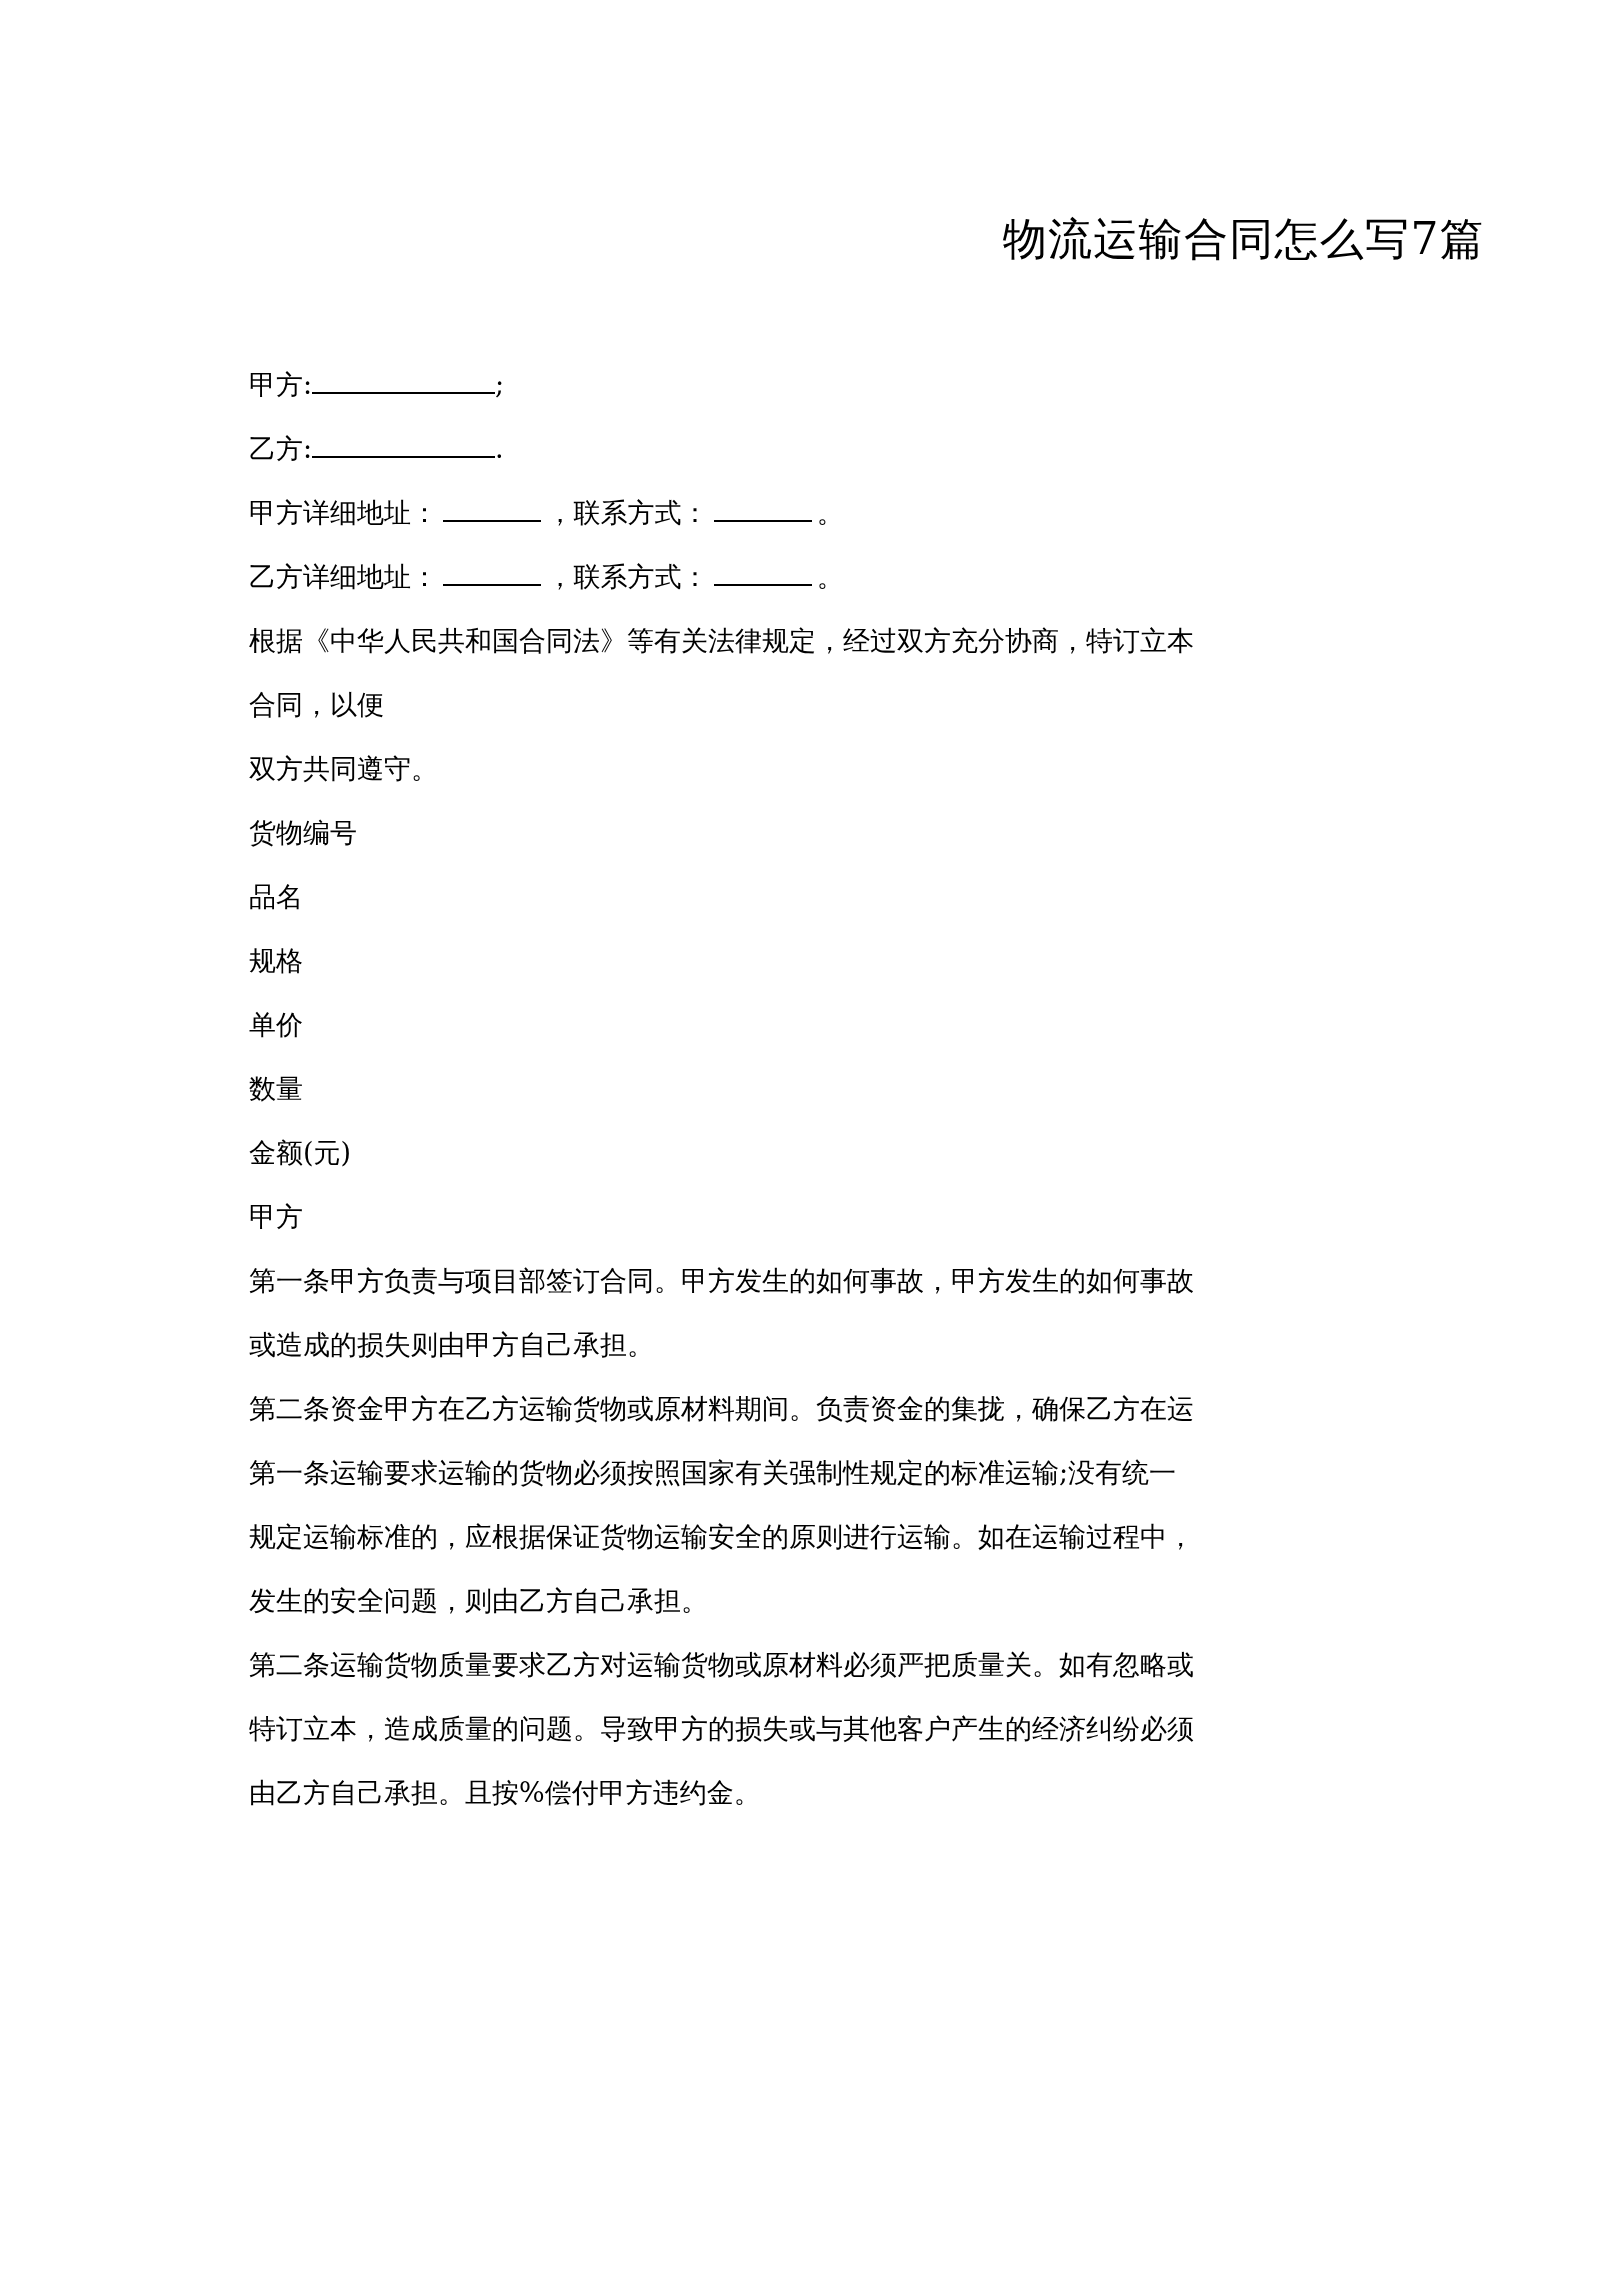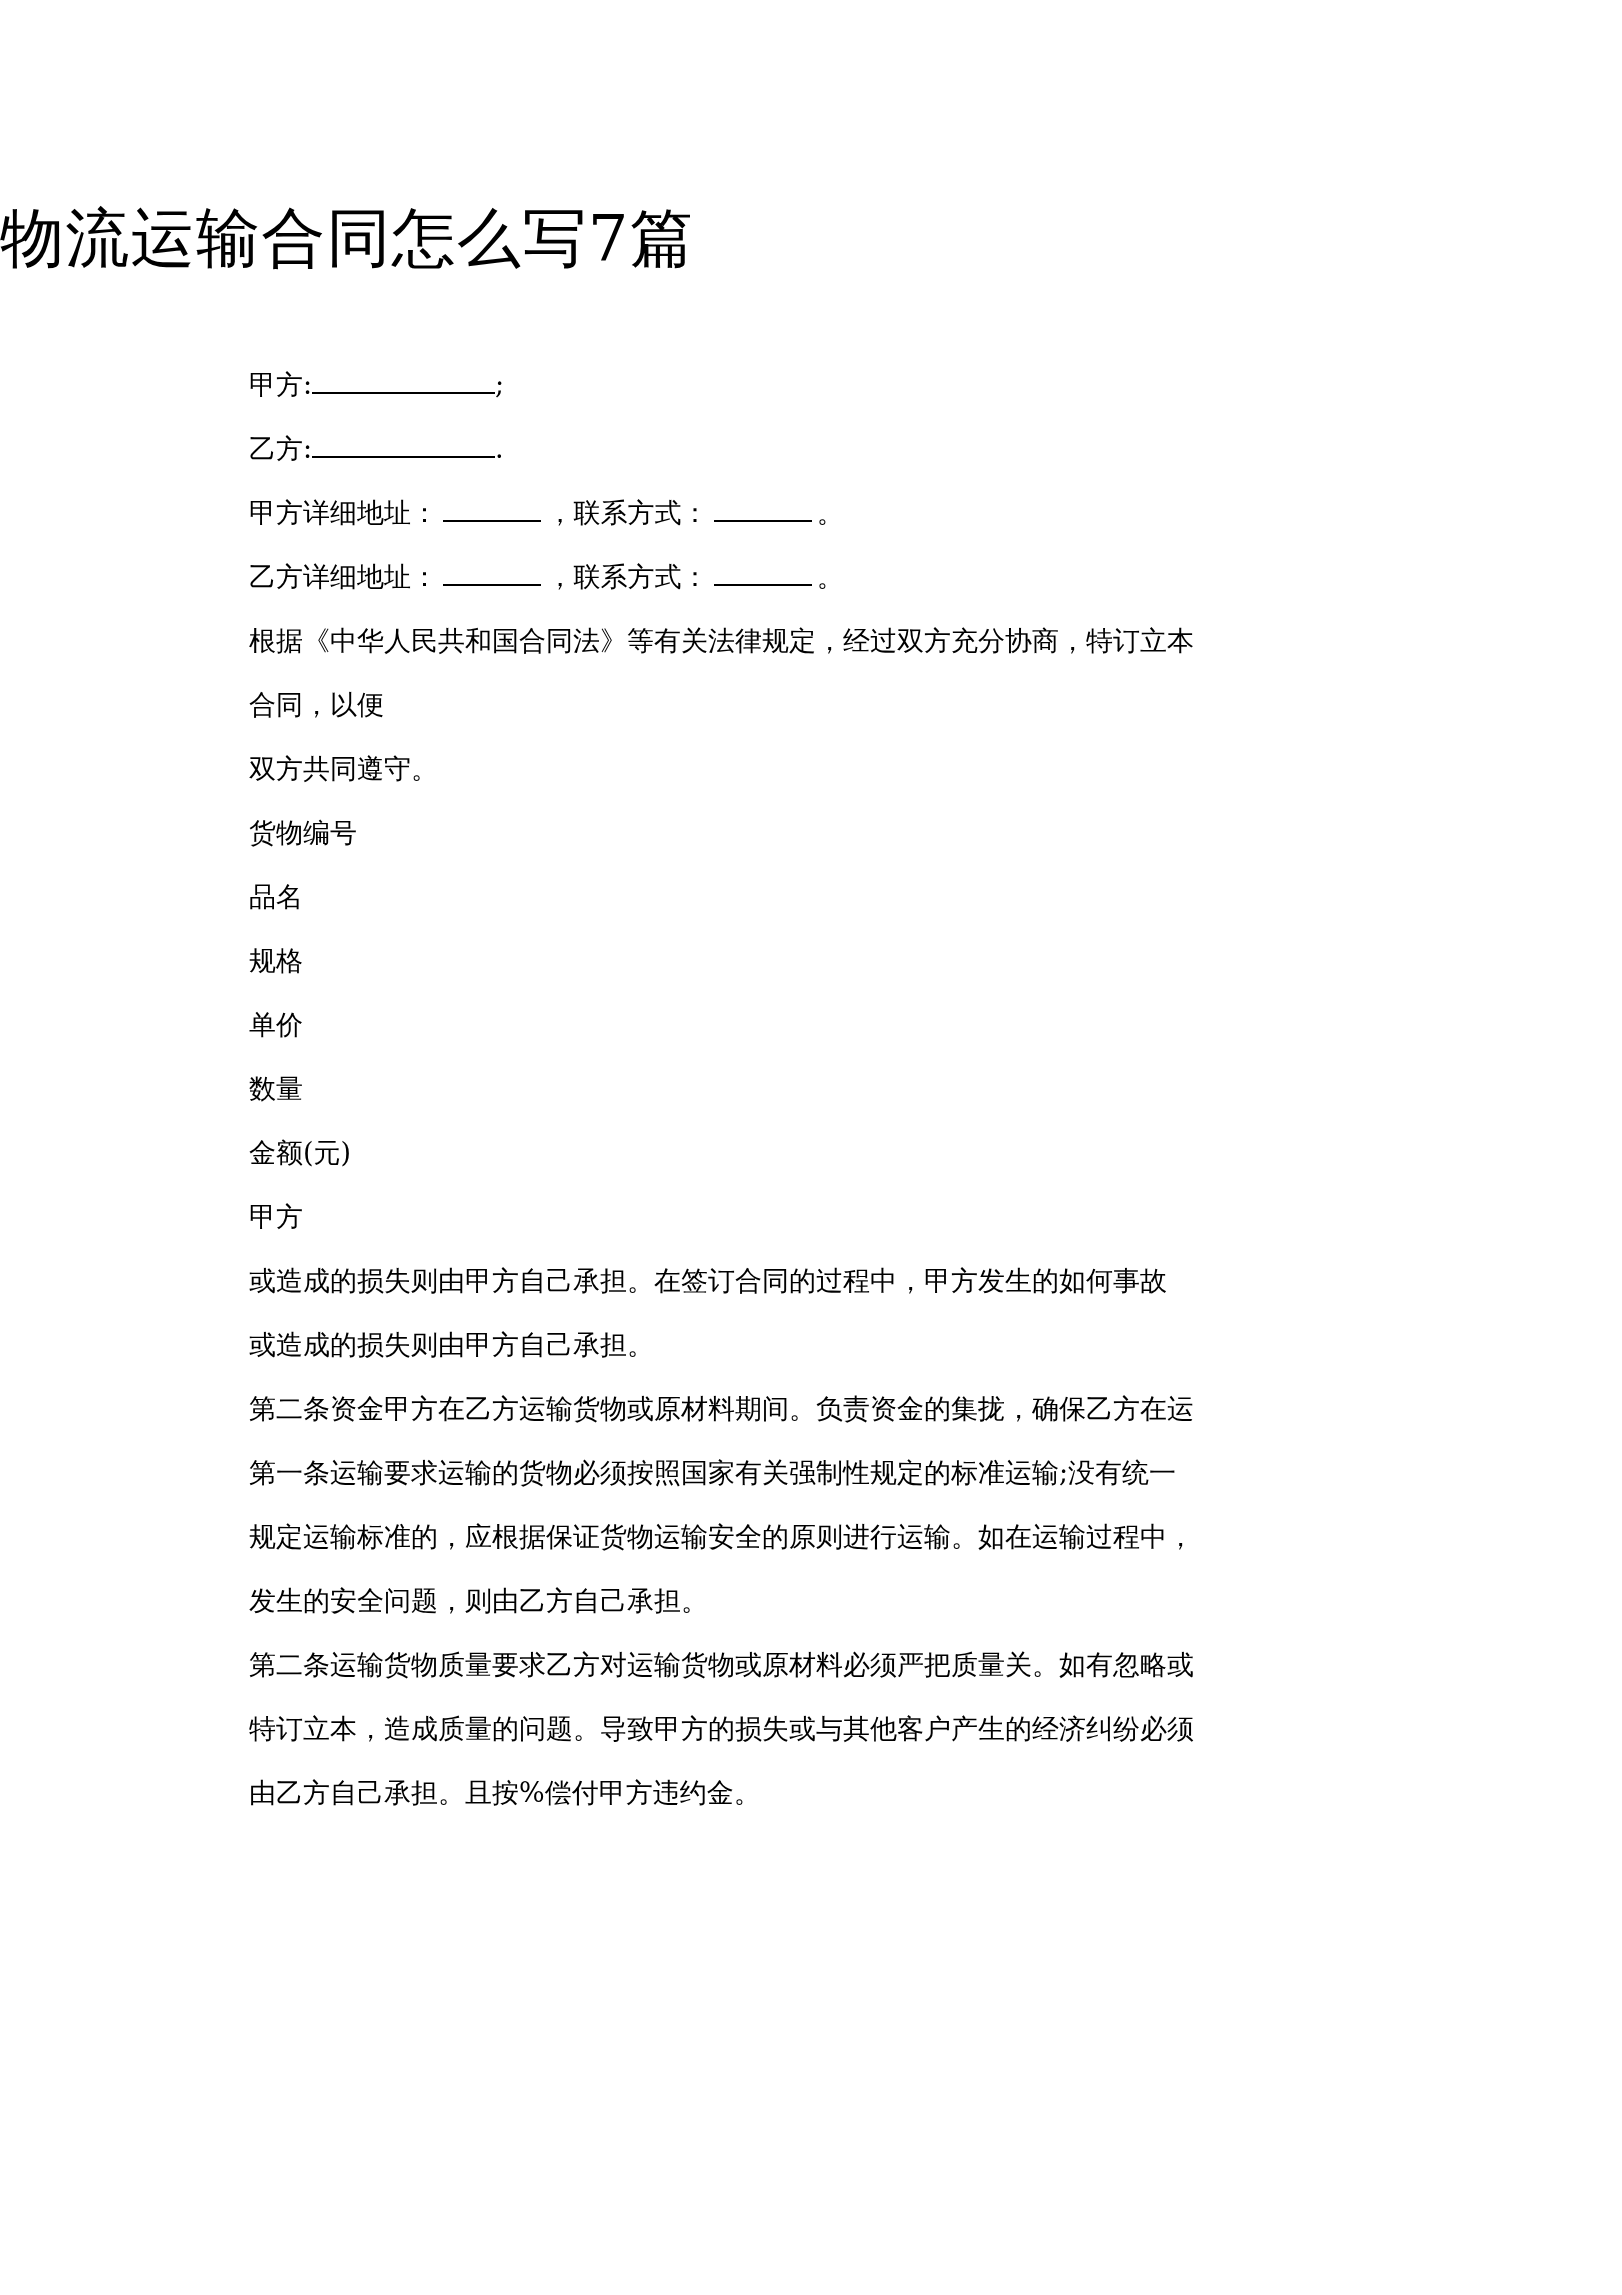--- a/index.html
+++ b/index.html
@@ -1,19 +1,19 @@
 <!DOCTYPE html>
 <html style="font-size:10.5px"><head>
 <meta charset="utf-8">
 <style>
   html, body { margin: 0; padding: 0; background: #ffffff; }
   body { width: 1623px; height: 2295px; position: relative; overflow: hidden;
          font-family: "DejaVu Serif", "Liberation Serif", serif; color: #000; }
-  .title { position: absolute; left: 0; width: 1485px; top: 196px; text-align: left;
-           font-size: 64px; line-height: 85px; letter-spacing: 1.3px; }
+  .title { position: absolute; left: 0; width: 1485px; top: 196px; text-align: right;
+           font-size: 44px; line-height: 85px; letter-spacing: 1.3px; }
   .body { position: absolute; left: 249px; top: 353px; width: 1152px; }
   .line { font-size: 27px; line-height: 64px; height: 64px; white-space: nowrap; }
   .blank { display: inline-block; border-bottom: 2px solid #000; height: 26px; vertical-align: baseline; }
   .b-long { width: 183px; }
   .b-short { width: 98px; margin: 0 5.2px; }
 </style>
 </head>
 <body>
 
 <div class="title">物流运输合同怎么写7篇</div>
@@ -35,21 +35,21 @@
   <div class="line">根据《中华人民共和国合同法》等有关法律规定，经过双方充分协商，特订立本</div>
   <div class="line">合同，以便</div>
   <div class="line">双方共同遵守。</div>
   <div class="line">货物编号</div>
   <div class="line">品名</div>
   <div class="line">规格</div>
   <div class="line">单价</div>
   <div class="line">数量</div>
   <div class="line">金额(元)</div>
   <div class="line">甲方</div>
-  <div class="line">或造成的损失则由甲方自己承担。在签订合同的过程中，甲方发生的如何事故</div>
+  <div class="line">第一条甲方负责与项目部签订合同。甲方发生的如何事故，甲方发生的如何事故</div>
   <div class="line">或造成的损失则由甲方自己承担。</div>
   <div class="line">第二条资金甲方在乙方运输货物或原材料期间。负责资金的集拢，确保乙方在运</div>
   <div class="line">第一条运输要求运输的货物必须按照国家有关强制性规定的标准运输;没有统一</div>
   <div class="line">规定运输标准的，应根据保证货物运输安全的原则进行运输。如在运输过程中，</div>
   <div class="line">发生的安全问题，则由乙方自己承担。</div>
   <div class="line">第二条运输货物质量要求乙方对运输货物或原材料必须严把质量关。如有忽略或</div>
   <div class="line">特订立本，造成质量的问题。导致甲方的损失或与其他客户产生的经济纠纷必须</div>
   <div class="line">由乙方自己承担。且按%偿付甲方违约金。</div>
 </div>
 

